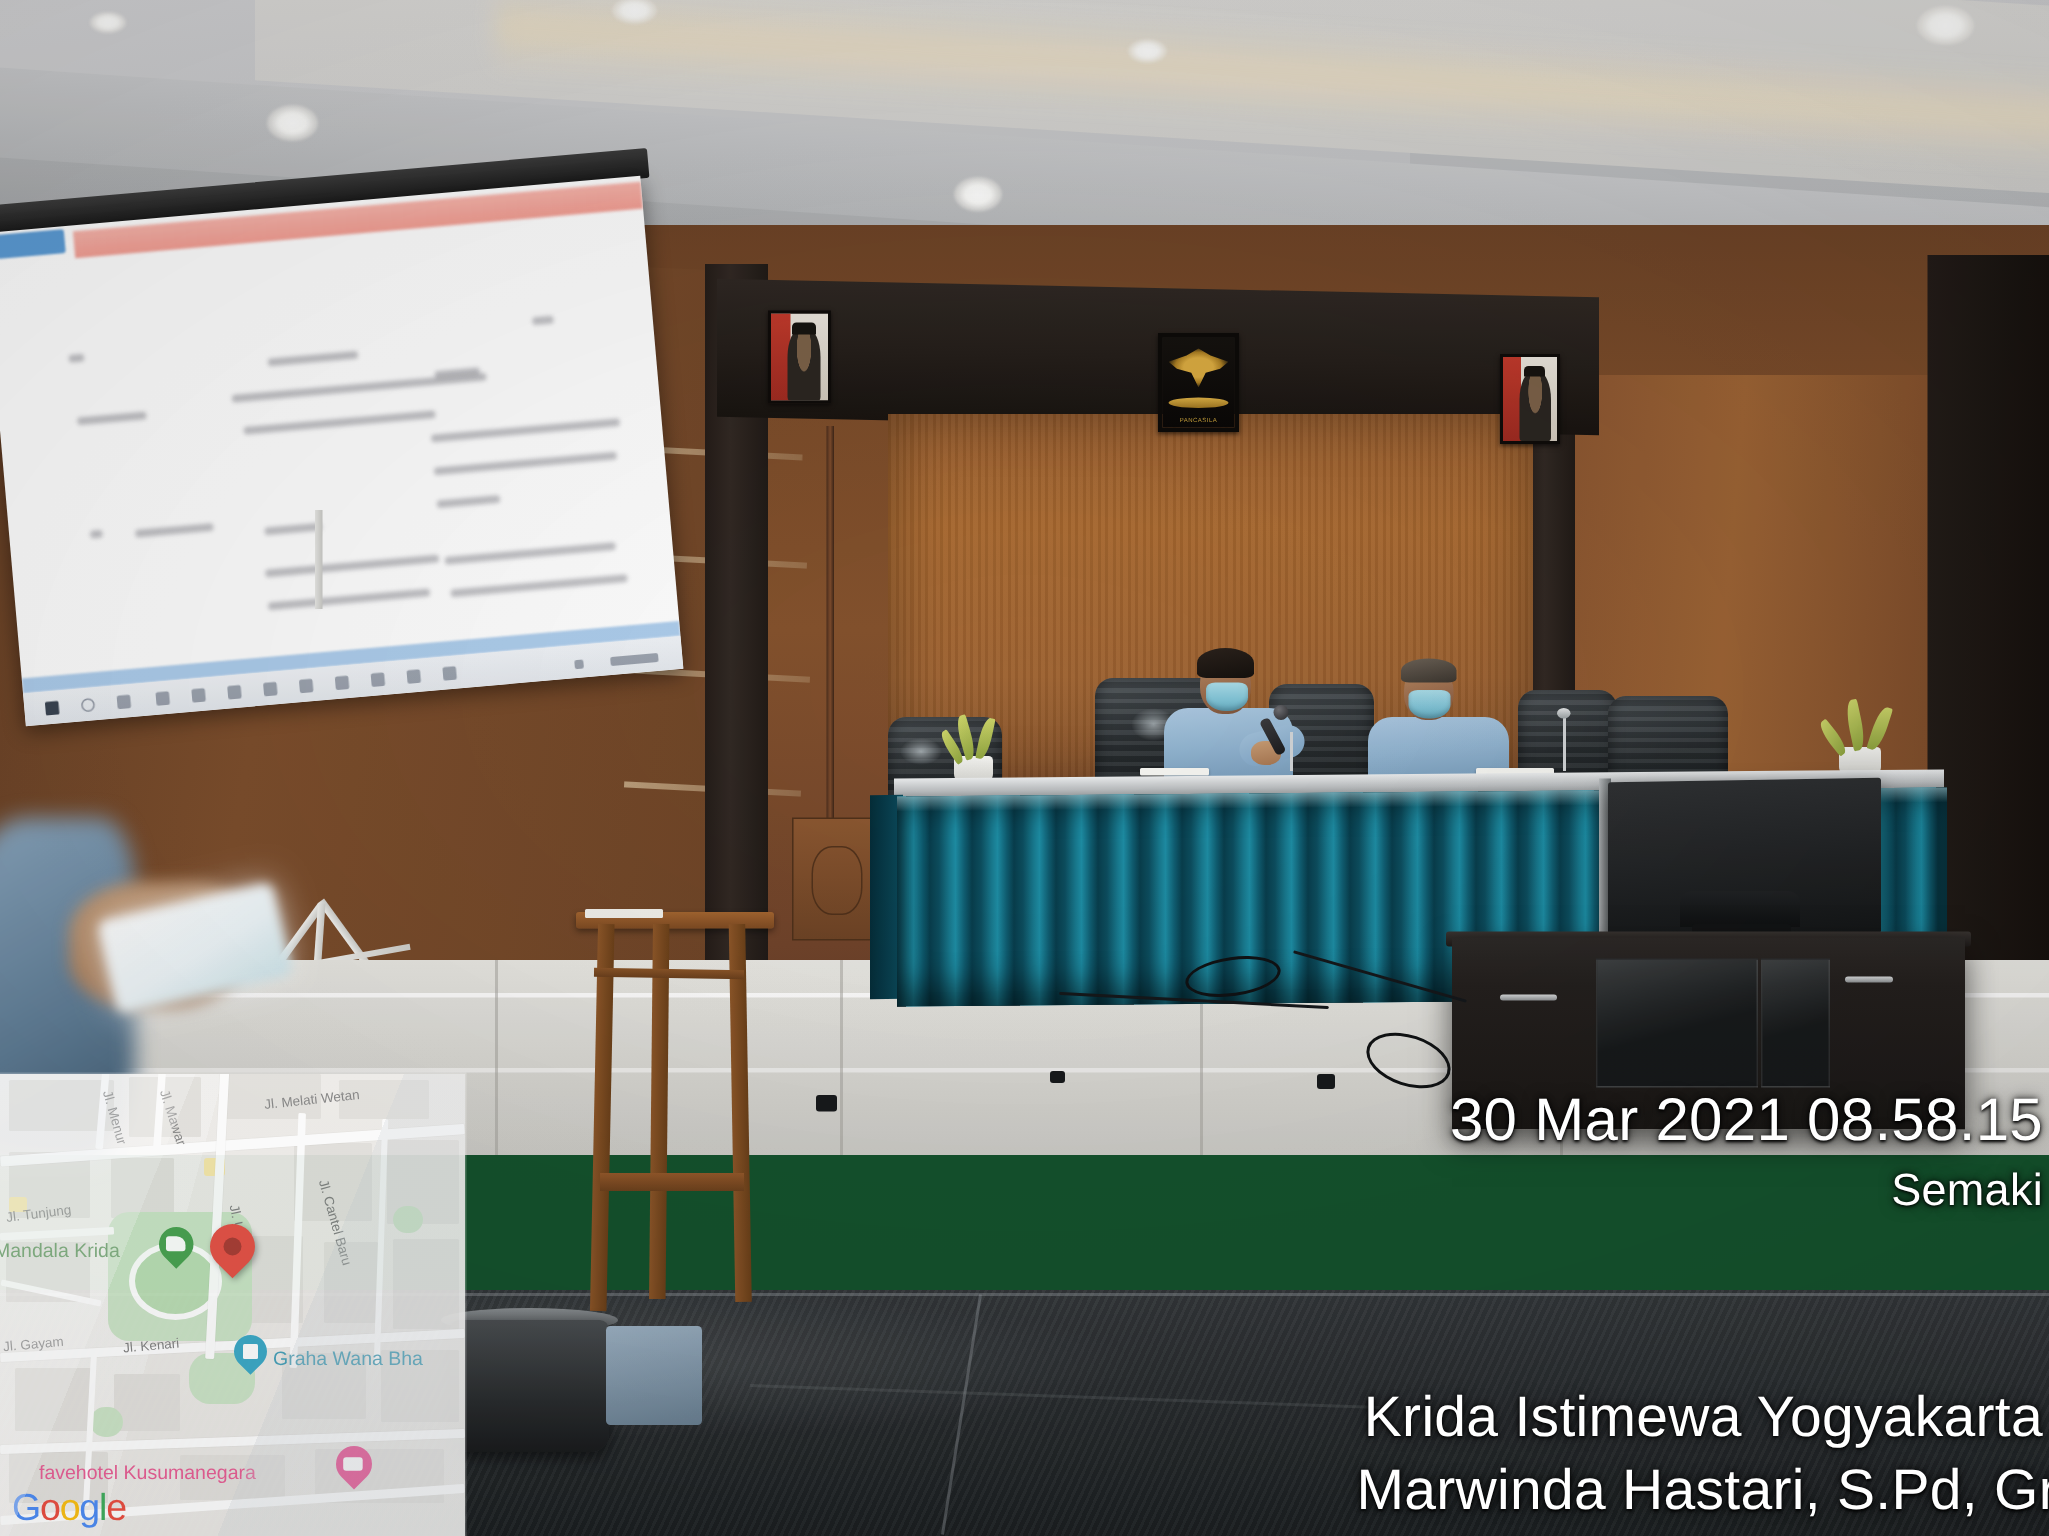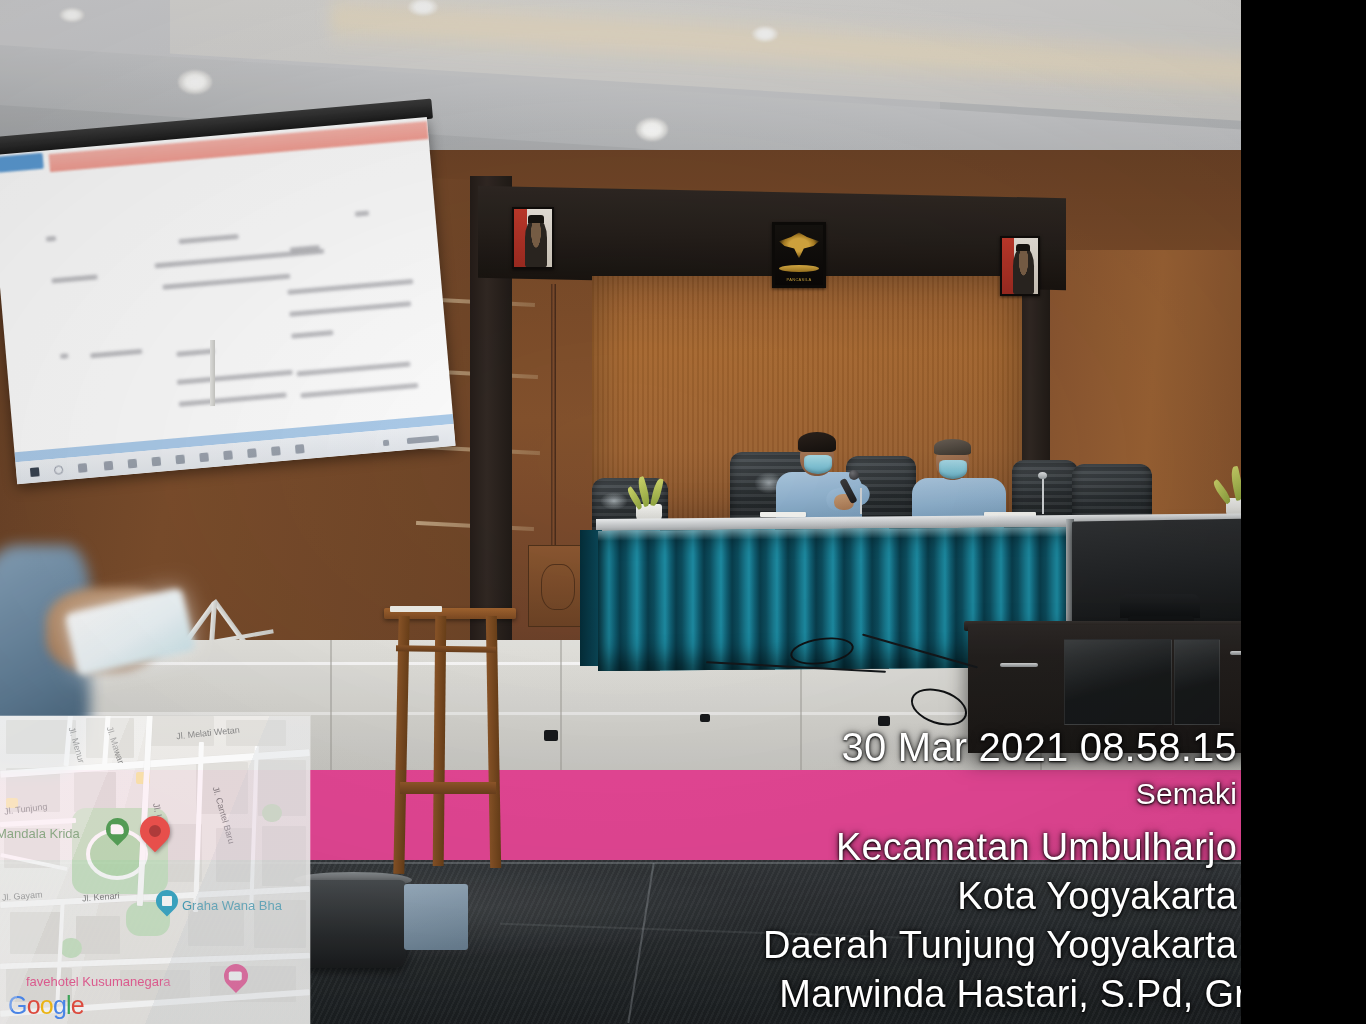--- a/index.html
+++ b/index.html
@@ -3,22 +3,22 @@
 <meta charset="utf-8">
 <title>Meeting Room Photo with GPS Map Camera Overlay</title>
 <style>
   * { margin:0; padding:0; box-sizing:border-box; }
   html,body {
     width:1366px; height:1024px; overflow:hidden;
     background:#000;
     font-family:"Liberation Sans", sans-serif;
   }
   #stage {
-    position:relative; width:1241px; height:1024px; overflow:hidden;
-    background:#ec4899;
+    position:relative; width:1366px; height:1024px; overflow:hidden;
+    background:#14532d;
   }
 
   
   .ceiling {
     position:absolute; left:0; top:0; width:1366px; height:215px;
     background:linear-gradient(180deg,#cfcfd1 0%,#c4c5c7 25%,#b9bbbd 60%,#a9abad 100%);
     overflow:hidden;
   }
   .ceil-tray-a {
     position:absolute; left:-60px; top:-40px; width:1000px; height:150px;
@@ -755,18 +755,16 @@
 
     <div class="google-logo">
       <span>G</span><span>o</span><span>o</span><span>g</span><span>l</span><span>e</span>
     </div>
 
     <div class="map-sheen"></div>
   </div>
 
   <div class="stamp" id="stamp-datetime">30 Mar 2021 08.58.15</div>
   <div class="stamp" id="stamp-village">Semaki</div>
-  <div class="stamp" id="stamp-district">Kecamatan Umbulharjo</div>
-  <div class="stamp" id="stamp-city">Kota Yogyakarta</div>
-  <div class="stamp" id="stamp-province">Daerah Tunjung Yogyakarta</div>
+  <div class="stamp" id="stamp-province">Krida Istimewa Yogyakarta</div>
   <div class="stamp" id="stamp-person">Marwinda Hastari, S.Pd, Gr</div>
 
 </div>
 
 </body></html>

